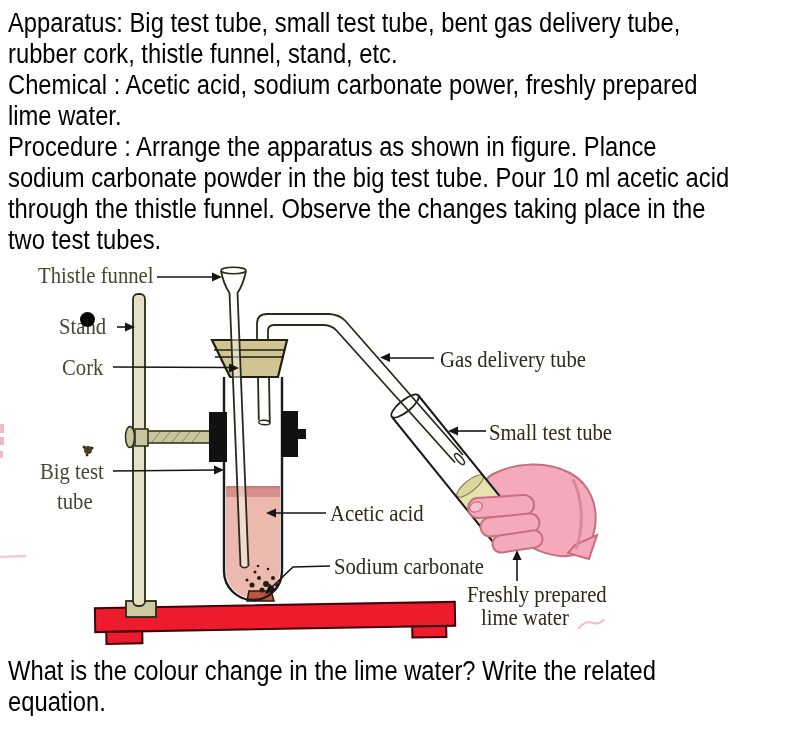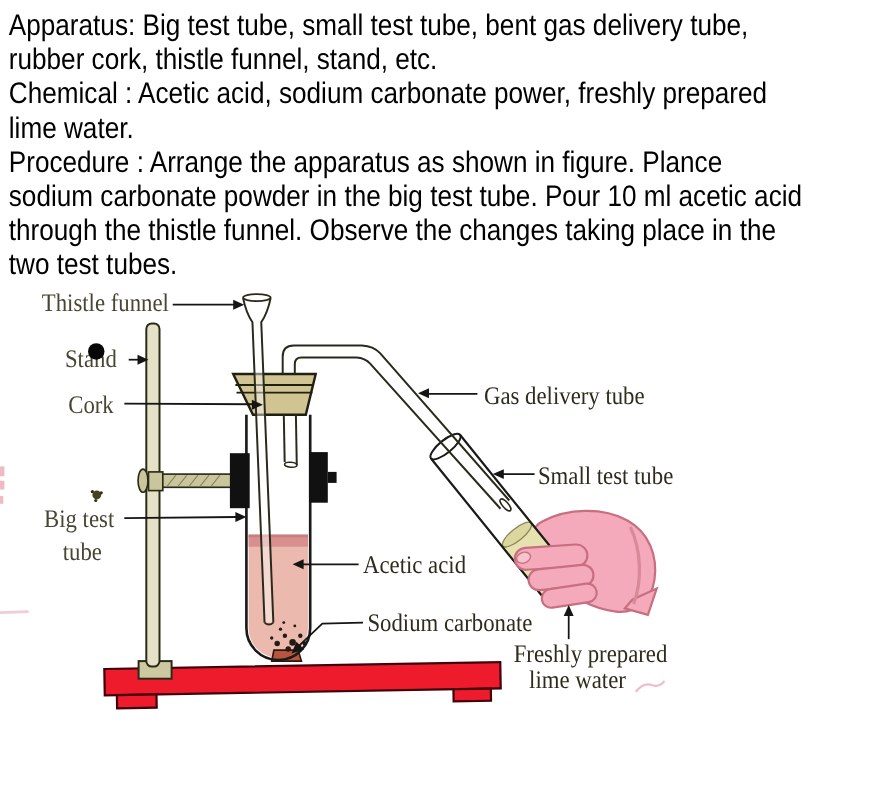--- a/index.html
+++ b/index.html
@@ -208,14 +208,18 @@
   <div class="dlabel olive" style="left:57px;top:489px;">tube</div>
   <div class="dlabel darklbl" style="left:440px;top:347px;">Gas delivery tube</div>
   <div class="dlabel darklbl" style="left:489px;top:420px;">Small test tube</div>
   <div class="dlabel darklbl" style="left:330px;top:501px;">Acetic acid</div>
   <div class="dlabel darklbl" style="left:334px;top:554px;">Sodium carbonate</div>
   <div class="dlabel darklbl" style="left:467px;top:582px;">Freshly prepared</div>
   <div class="dlabel darklbl" style="left:481px;top:605px;">lime water</div>
 
   <div class="ink-dot" style="left:80px;top:312px;"></div>
 
+  <div class="textblock" style="top:656px;">
+    <div class="tline">What is the colour change in the lime water? Write the related</div>
+    <div class="tline">equation.</div>
+  </div>
 
 </div>
 
 </body></html>

